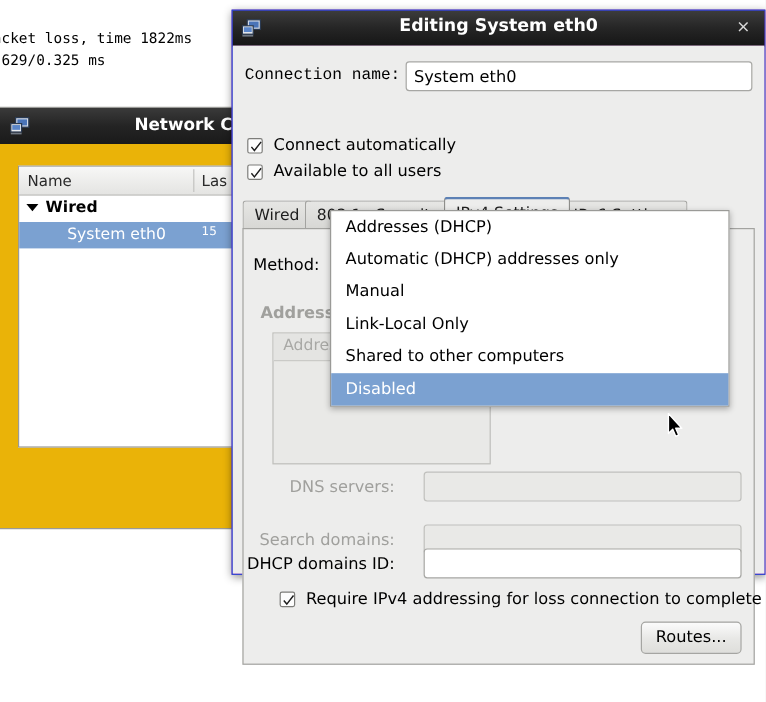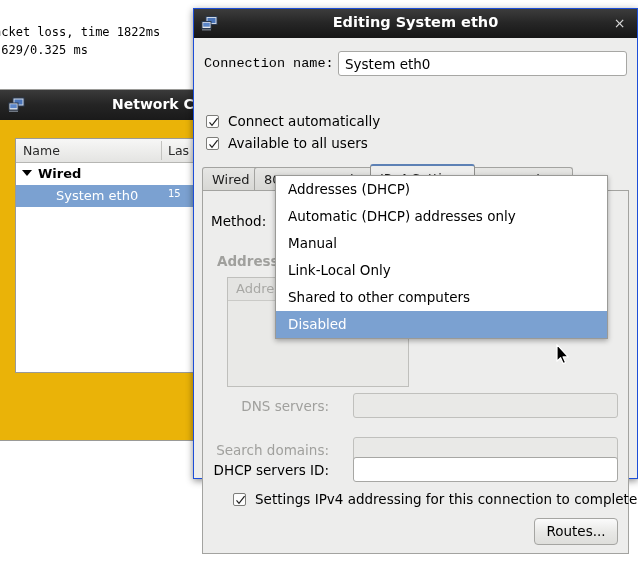--- a/index.html
+++ b/index.html
@@ -273,31 +273,31 @@
         <span class="flabel dim">DNS servers:</span>
         <input class="finput" disabled="" value="" style="">
       </div>
 
       <div class="frow search">
         <span class="flabel dim">Search domains:</span>
         <input class="finput" disabled="" value="" style="">
       </div>
 
       <div class="frow dhcp">
-        <span class="flabel">DHCP servers ID:</span>
+        <span class="flabel">DHCP domains ID:</span>
         <input class="finput on" value="" style="">
       </div>
 
       <div class="cb-require">
         <span class="cbox">
           <svg width="11" height="11" viewBox="0 0 11 11">
               <path d="M1.5 5.4 L4 8.4 L9.6 1.2" fill="none" stroke="#1d1d1d" stroke-width="1.2"></path>
             </svg>
         </span>
-        <span class="cb-text">Settings IPv4 addressing for this connection to complete</span>
+        <span class="cb-text">Require IPv4 addressing for loss connection to complete</span>
       </div>
 
       <div class="btn btn-routes">Routes...</div>
     </div>
 
     <div class="popup">
       <div class="opt">Addresses (DHCP)</div>
       <div class="opt">Automatic (DHCP) addresses only</div>
       <div class="opt">Manual</div>
       <div class="opt">Link-Local Only</div>

